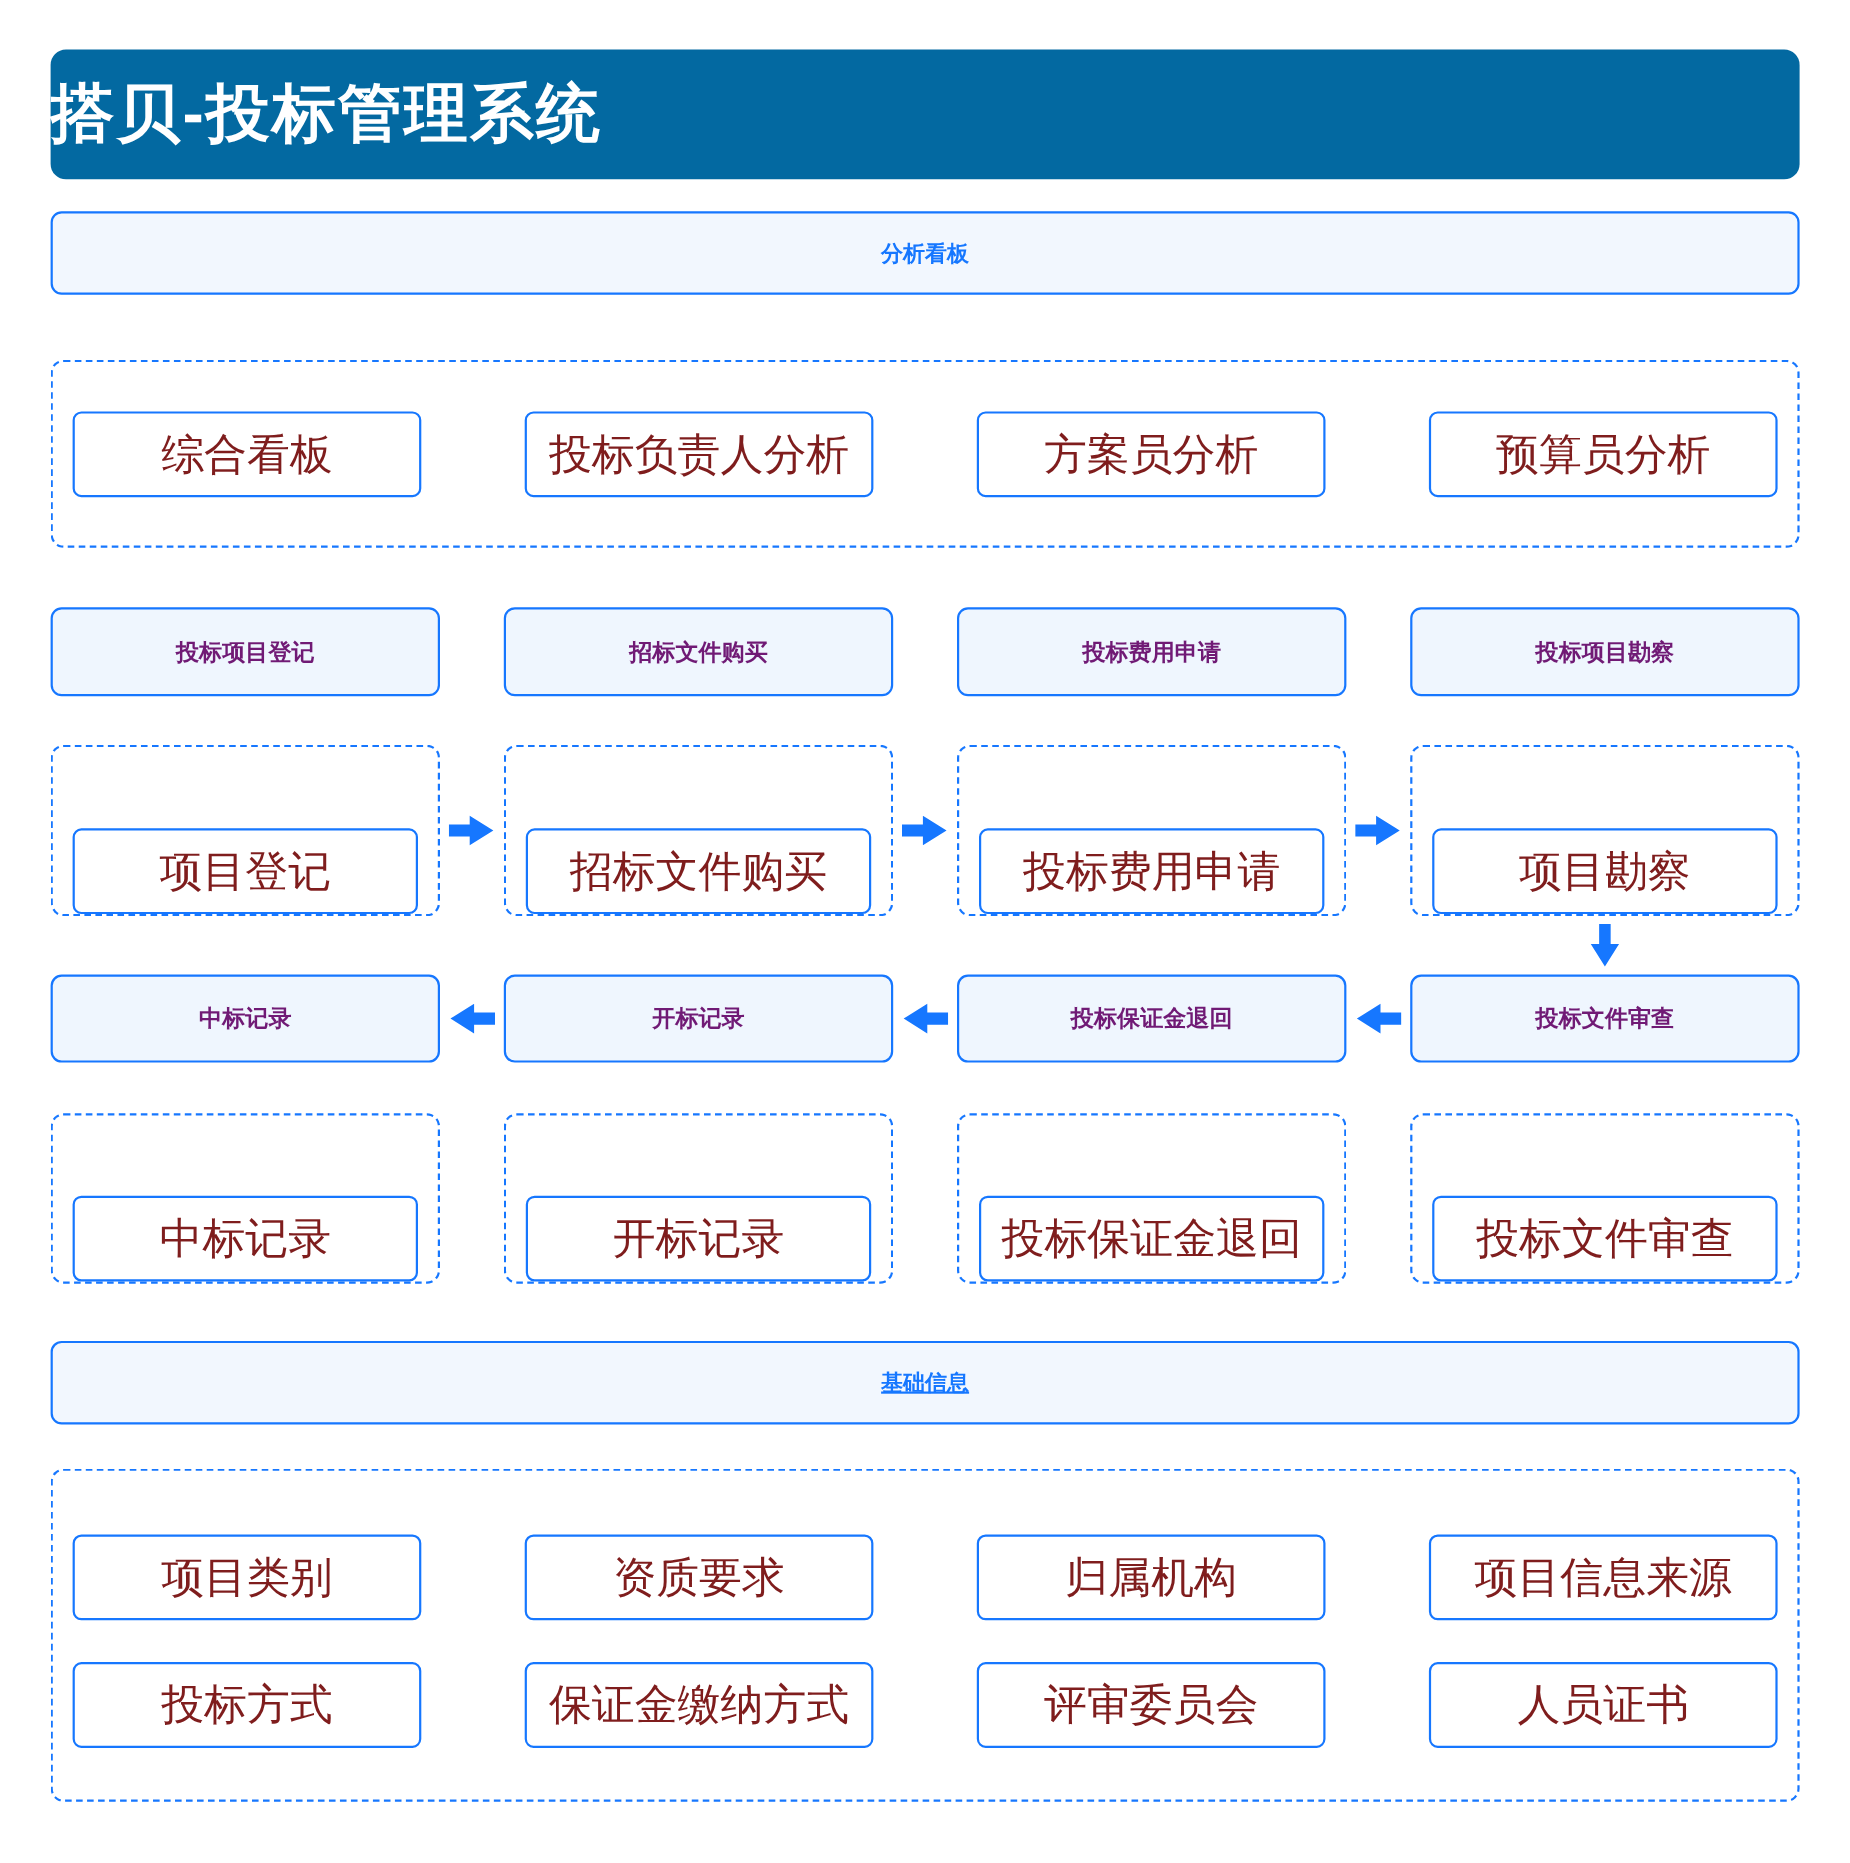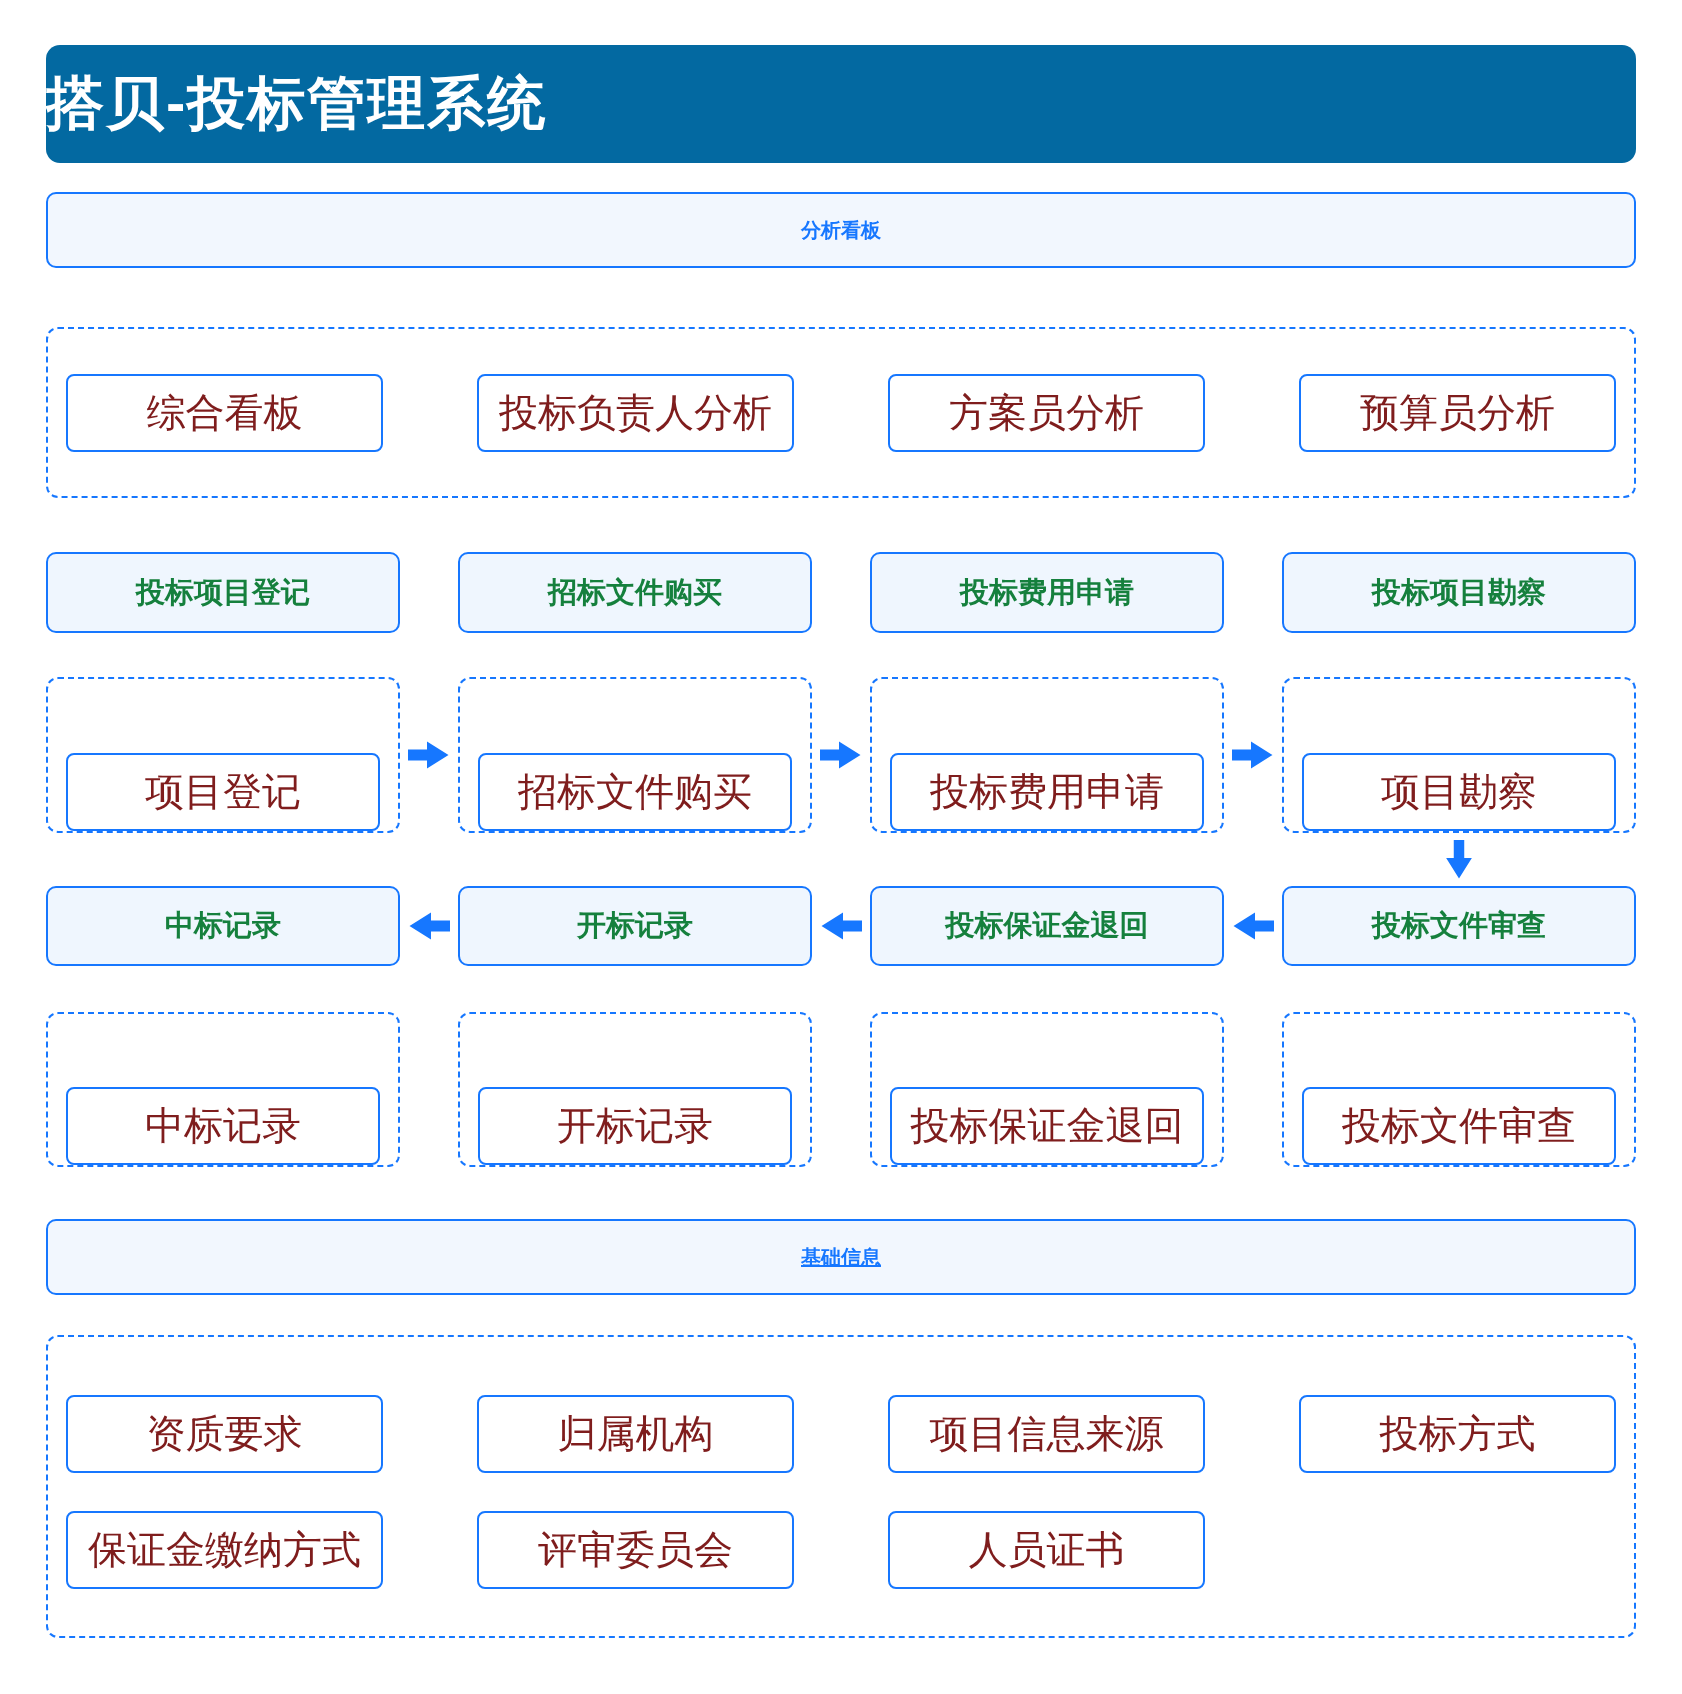--- a/index.html
+++ b/index.html
@@ -82,22 +82,22 @@
   }
   .pills { margin-top: 54px; height: 81px; }
   .pills.row2 { margin-top: 0; height: 80px; }
   .pill {
     height: 100%;
     box-sizing: border-box;
     background: #eff6fe;
     border: 2.5px solid #1677ff;
     border-radius: 10px;
     display: flex; align-items: center; justify-content: center;
-    color: #15803d;
-    font-size: 29px;
+    color: #701a75;
+    font-size: 21px;
     font-weight: 700;
     white-space: nowrap;
   }
   .process { margin-top: 44px; height: 156px; }
   .process.row2 { margin-top: 46px; height: 155px; }
   .cell {
     height: 100%;
     display: flex; align-items: flex-end;
     padding: 0 18px;
   }
@@ -249,20 +249,21 @@
       <div class="node">投标文件审查</div>
     </div>
       </div>
   </div>
 
   <div class="bar base">
     <span>基础信息</span>
   </div>
 
   <div class="dashed wide base-grid">
+    <div class="node">项目类别</div>
     <div class="node">资质要求</div>
     <div class="node">归属机构</div>
     <div class="node">项目信息来源</div>
     <div class="node">投标方式</div>
     <div class="node">保证金缴纳方式</div>
     <div class="node">评审委员会</div>
     <div class="node">人员证书</div>
   </div>
 
 </div>

